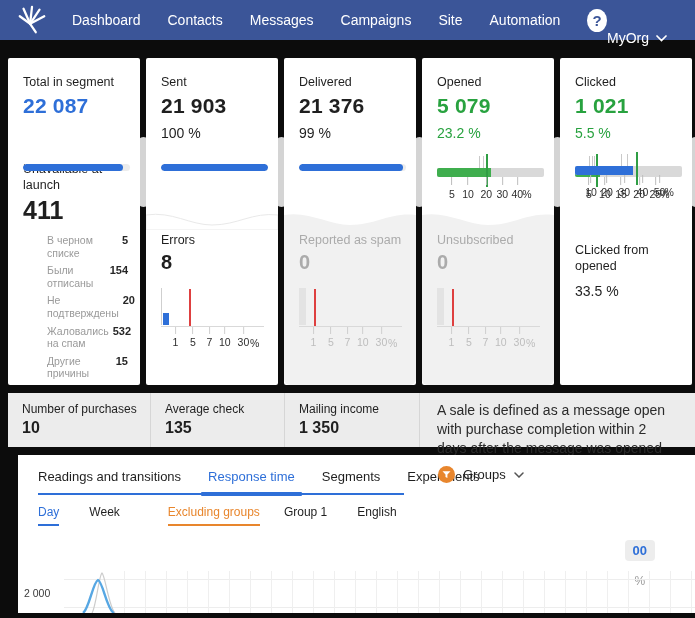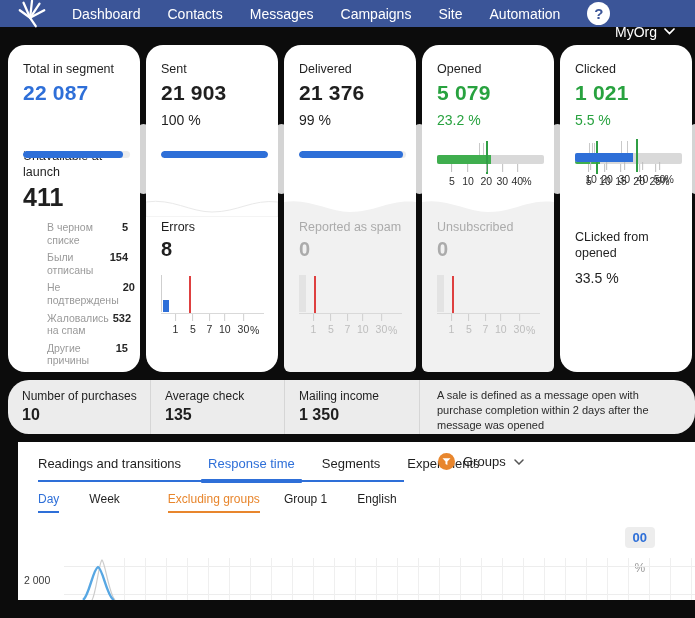--- a/index.html
+++ b/index.html
@@ -1,29 +1,29 @@
 <!DOCTYPE html>
 <html><head>
 <meta charset="utf-8">
 <style>
   * { margin:0; padding:0; box-sizing:border-box; }
   html,body { width:695px; height:618px; overflow:hidden; }
   body { background:#0c0c0c; font-family:"Liberation Sans","DejaVu Sans",sans-serif; color:#1f1f1f; }
 
   
-  .navbar { height:27px; background:#3b5598; display:flex; align-items:center; padding:0 20px 0 16px; color:#fff; }
+  .navbar { height:40px; background:#3b5598; display:flex; align-items:center; padding:0 28px 0 16px; color:#fff; }
   .logo { margin-right:24px; display:flex; align-items:center; }
   .nav-item { font-size:14px; margin-right:27px; cursor:pointer; white-space:nowrap; }
   .help { width:23px; height:23px; border-radius:50%; background:#fff; color:#3b5598; font-weight:bold; font-size:15px; display:flex; align-items:center; justify-content:center; cursor:pointer; }
   .org { margin-left:auto; display:flex; align-items:center; gap:7px; font-size:14px; cursor:pointer;margin-top:36px; }
 
   
   .cards { position:relative; display:flex; gap:6px; padding:18px 0 0 8px; }
   .blob { position:absolute; width:13px; height:70px; top:97px; border-radius:8px; background:#d4d4d4; }
-  .card { width:132px; height:327px; background:#fff; border-radius:17px; flex:none; display:flex; flex-direction:column; position:relative; z-index:1; }
+  .card { width:132px; height:327px; background:#fff; border-radius:2px; flex:none; display:flex; flex-direction:column; position:relative; z-index:1; }
   .card-top { height:150px; padding:17px 12px 0 15px; position:relative; }
   .c-title { font-size:12.5px; line-height:1.25; }
   .c-value { font-size:21px; font-weight:bold; margin-top:3px; letter-spacing:.2px; }
   .c-value.blue { color:#2e6fd8; } .c-value.green { color:#28a23f; }
   .c-pct { font-size:14px; margin-top:7px; }
   .c-pct.green { color:#28a23f; }
   .viz { position:absolute; left:15px; right:10px; top:98px; height:50px; }
   .pbar { position:absolute; left:0; right:0; top:8px; height:7px; border-radius:3.5px; background:#ececec; overflow:hidden; }
   .pbar .fill { height:100%; background:#2e6fd8; border-radius:3.5px; }
   
@@ -57,25 +57,25 @@
   .h-yaxis.wide { width:7px; background:#e3e3e3; }
   .h-bar { position:absolute; left:2px; top:25px; width:6px; height:12px; background:#2e6fd8; }
   .h-red { position:absolute; top:1px; width:2px; height:37px; background:#de4040; }
   .h-base { position:absolute; left:0; right:2px; top:38px; height:1px; background:#d9d9d9; }
   .h-ticks { position:absolute; left:0; right:2px; top:39px; height:22px; }
   .h-ticks .tick i { height:7px; background:#cfcfcf; }
   .h-ticks .tick b { margin-top:2px; }
   .h-ticks .tick.unit b { margin-top:10px; }
 
   
-  .purchases { margin:8px 0 0 8px; width:687px; height:54px; background:#ececec; display:flex;border-radius:21px; }
+  .purchases { margin:8px 0 0 8px; width:687px; height:54px; background:#ececec; display:flex; }
   .p-cell { padding:9px 6px 0 14px; border-right:1px solid #d6d6d6; flex:none; }
   .p-label { font-size:12px; }
   .p-value { font-size:16px; font-weight:bold; margin-top:3px; }
-  .p-note { flex:1; border-right:none; padding:8px 16px 16px 17px; font-size:11px; line-height:1.35; color:#2b2b2b; }
+  .p-note { flex:1; border-right:none; padding:8px 16px 16px 17px; font-size:14px; line-height:1.35; color:#2b2b2b; }
 
   
   .panel { margin:8px 0 0 18px; width:677px; height:158px; background:#fff; position:relative; }
   .tabs { position:absolute; left:20px; top:14px; width:366px; display:flex; gap:27px; font-size:13px; border-bottom:2px solid #2e6fd8; }
   .tab { padding-bottom:9px; position:relative; cursor:pointer; white-space:nowrap; }
   .tab.active { color:#2e6fd8; }
   .tab.active::after { content:""; position:absolute; left:-7px; right:-7px; bottom:-3px; height:4px; background:#2e6fd8; border-radius:1px; }
   .groups { position:absolute; left:420px; top:11px; display:flex; align-items:center; gap:8px; font-size:13px; cursor:pointer; }
   .subtabs { position:absolute; left:20px; top:50px; display:flex; font-size:12px; }
   .subtab { padding-bottom:5px; margin-right:30px; cursor:pointer; white-space:nowrap; }

